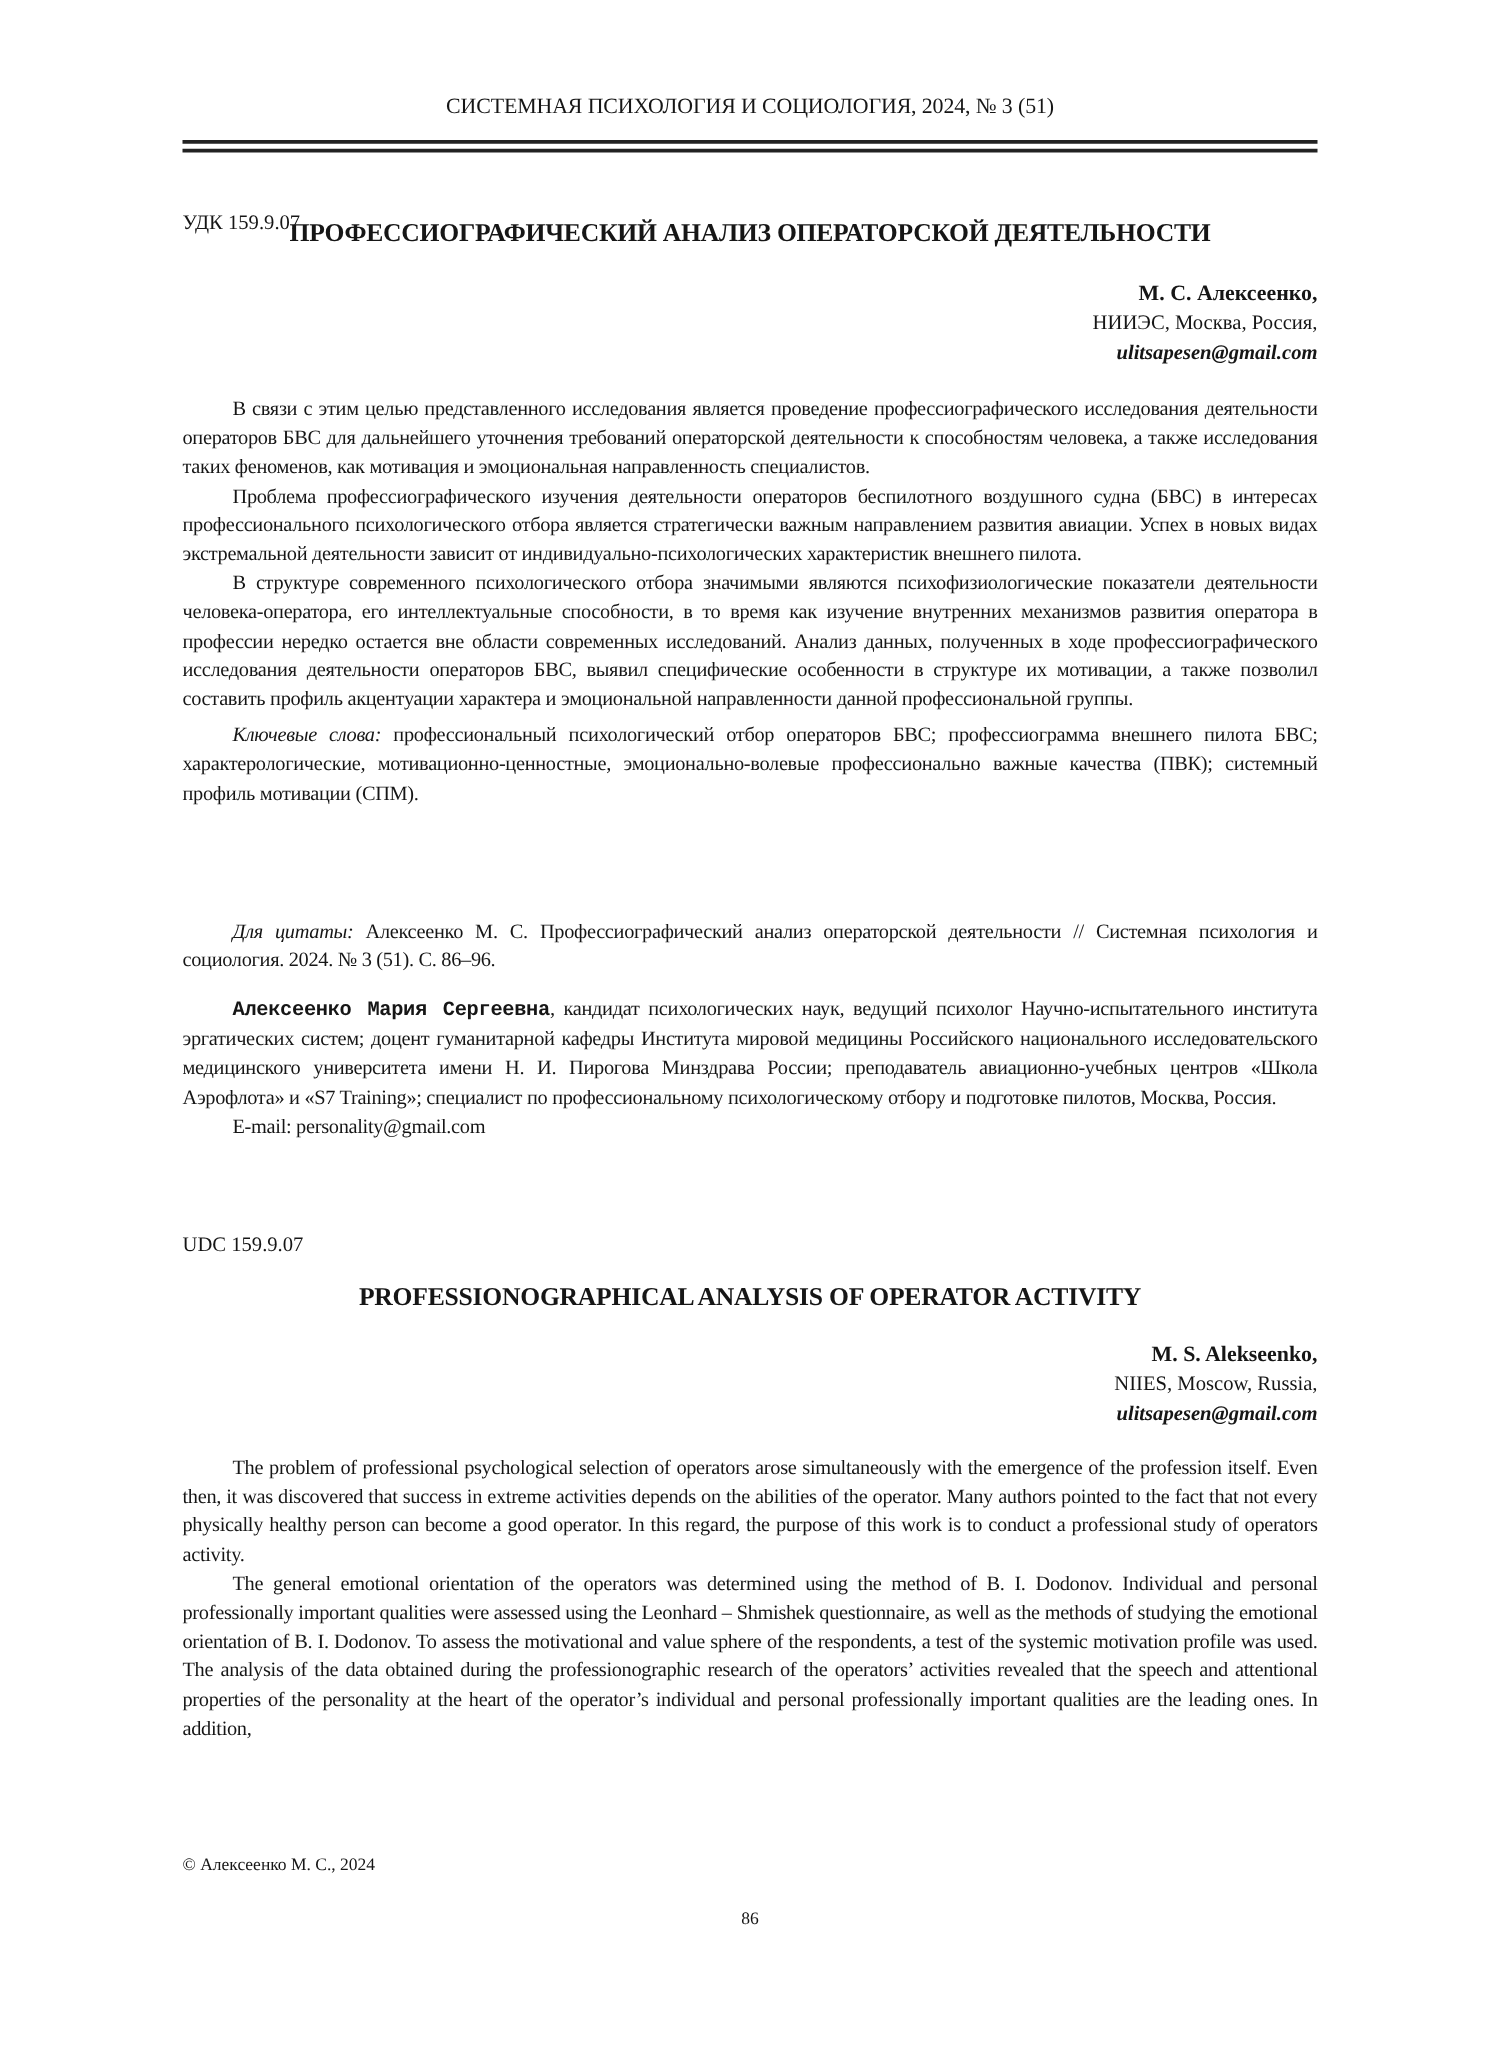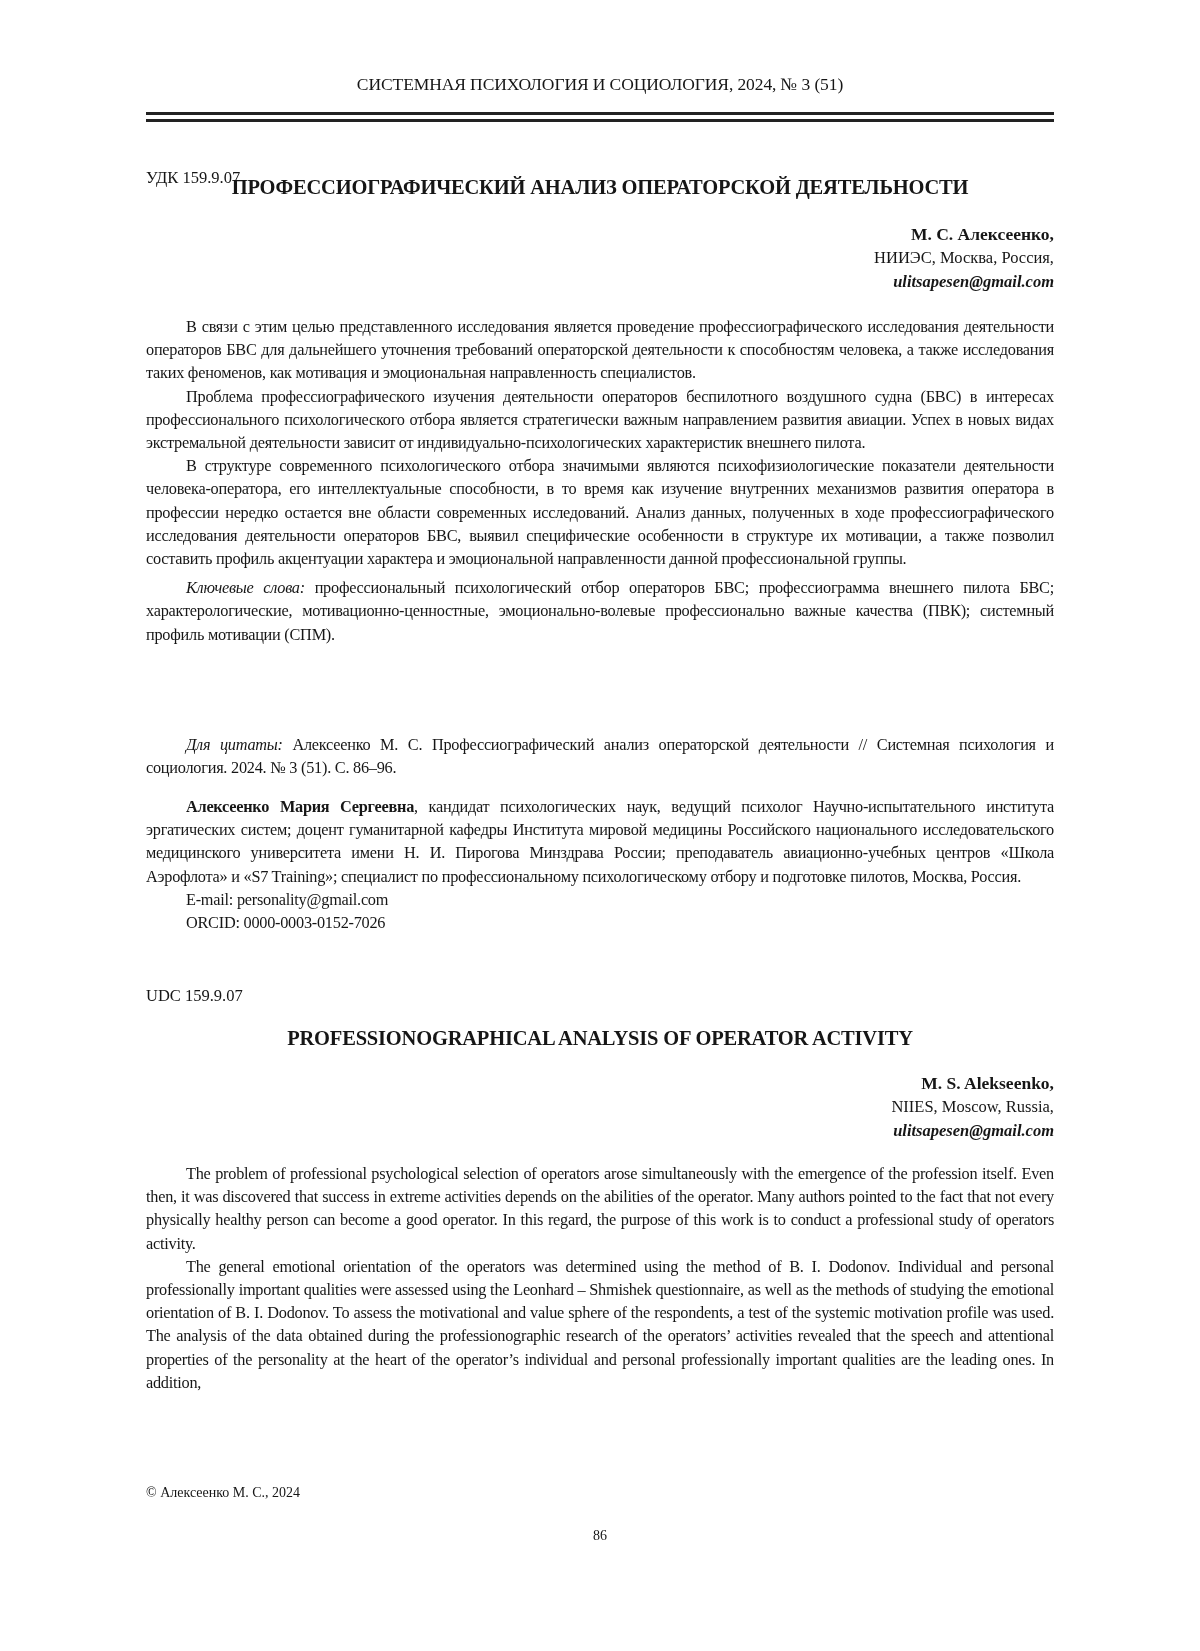--- a/index.html
+++ b/index.html
@@ -15,21 +15,21 @@
     .title { position: absolute; left: 0; width: 908px; text-align: center; font-weight: bold;
       font-size: 20.5px; letter-spacing: -0.2px; }
     .author-block { position: absolute; right: 0; text-align: right; font-size: 16.5px; line-height: 24px; }
     .author-name { font-weight: bold; font-size: 17.5px; }
     .email-it { font-style: italic; font-weight: bold; }
     .text-block { position: absolute; left: 0; width: 908px; font-size: 16.3px; line-height: 23.2px;
       text-align: justify; letter-spacing: -0.25px; }
     .text-block p { margin: 0; text-indent: 40px; }
     .text-block p.noindent { text-indent: 0; padding-left: 40px; }
     .it { font-style: italic; }
-    .b { font-weight: bold; }
+    .b { font-weight: bold; font-family: Liberation Mono, monospace; }
     .copyright { position: absolute; left: 0; top: 1485px; font-size: 14px; }
     .page-num { position: absolute; left: 0; width: 908px; text-align: center; top: 1528px; font-size: 14px; }
   </style>
 </head>
 <body>
 
 <div class="page">
 
   <div class="journal-header">СИСТЕМНАЯ ПСИХОЛОГИЯ И СОЦИОЛОГИЯ, 2024, № 3 (51)</div>
   <div class="rule r1"></div>
@@ -51,21 +51,20 @@
     <p style="margin-top:6px;"><span class="it">Ключевые слова:</span><span> профессиональный психологический отбор операторов БВС; профессиограмма внеш­него пилота БВС; характерологические, мотивационно-ценностные, эмоционально-волевые профессионально важные качества (ПВК); системный профиль мотивации (СПМ).</span></p>
   </div>
 
   <div class="text-block" style="top:733px;">
     <p><span class="it">Для цитаты:</span><span> Алексеенко М. С. Профессиографический анализ операторской деятельности // Системная психология и социология. 2024. № 3 (51). С. 86–96.</span></p>
   </div>
 
   <div class="text-block" style="top:795px;">
     <p><span class="b">Алексеенко Мария Сергеевна</span><span>, кандидат психологических наук, ведущий психолог Научно-испы­тательного института эргатических систем; доцент гуманитарной кафедры Института мировой медицины Российского национального исследовательского медицинского университета имени Н. И. Пирогова Минздра­ва России; преподаватель авиационно-учебных центров «Школа Аэрофлота» и «S7 Training»; специалист по профессиональному психологическому отбору и подготовке пилотов, Москва, Россия.</span></p>
     <p class="noindent">E-mail: personality@gmail.com</p>
-    <p class="noindent">ORCID: 0000-0003-0152-7026</p>
   </div>
 
   <div class="udc" style="top:986px;">UDC 159.9.07</div>
   <div class="title" style="top:1027px;font-family:Liberation Serif, serif;">PROFESSIONOGRAPHICAL ANALYSIS OF OPERATOR ACTIVITY</div>
 
   <div class="author-block" style="top:1071px;">
     <div class="author-name">M. S. Alekseenko,</div>
     <div>NIIES, Moscow, Russia,</div>
     <div class="email-it">ulitsapesen@gmail.com</div>
   </div>

